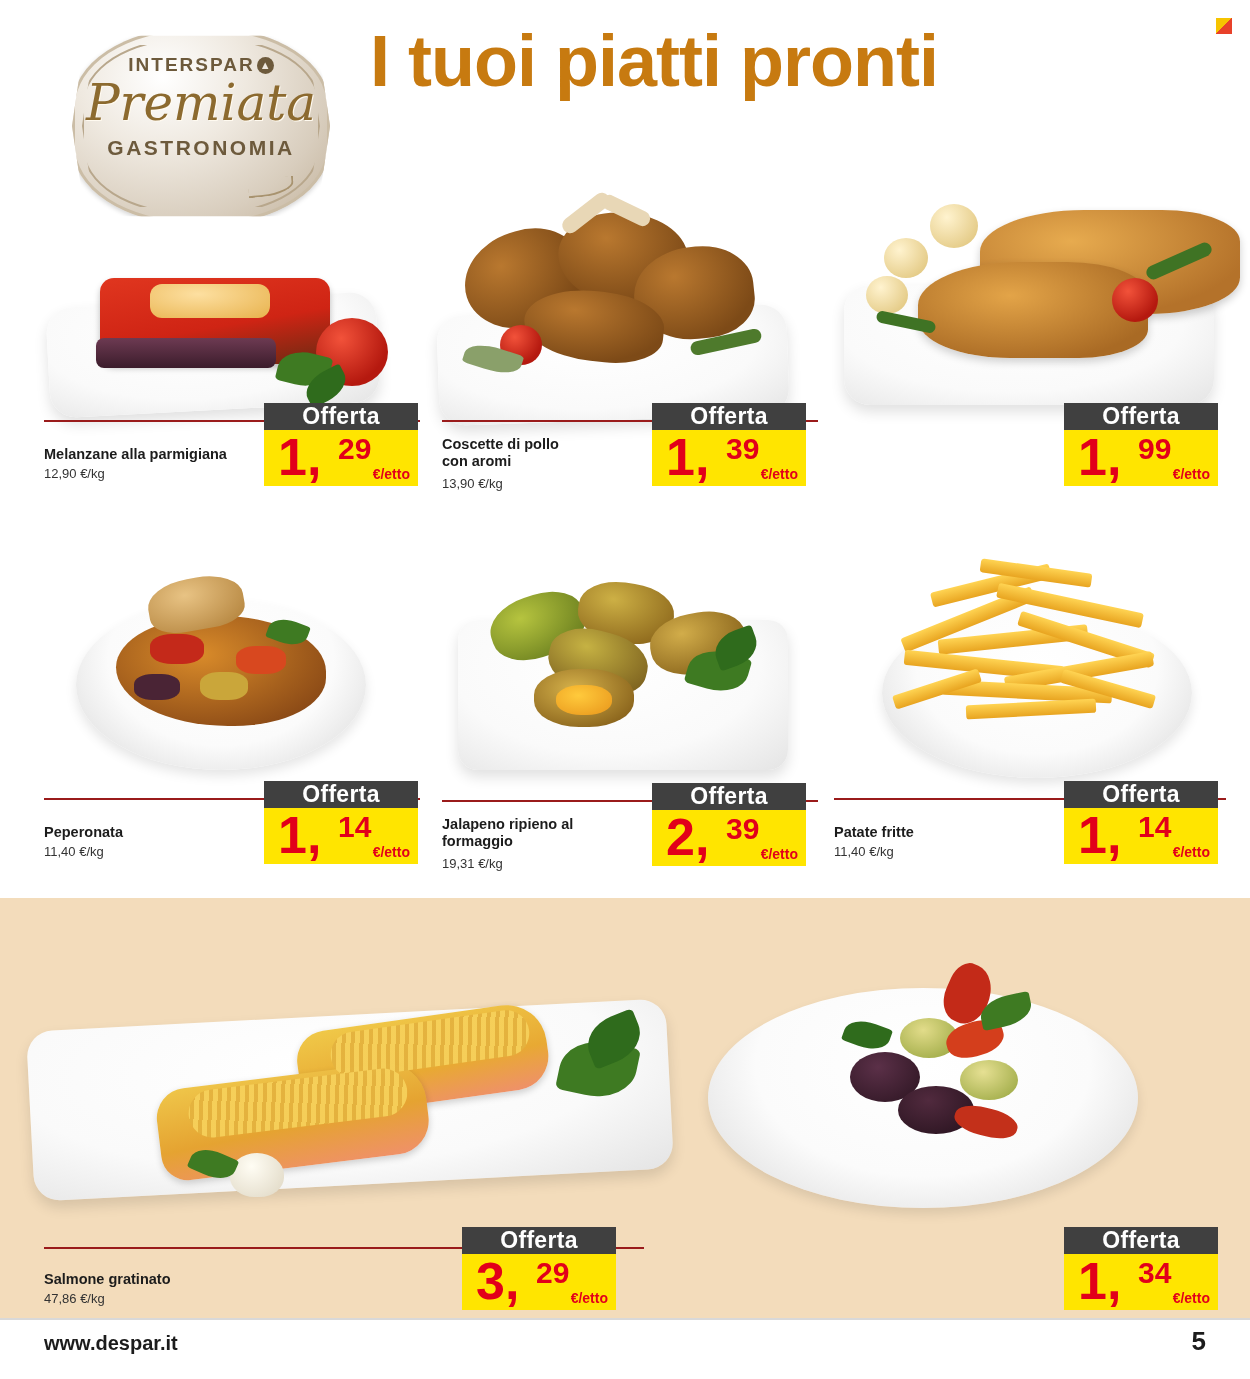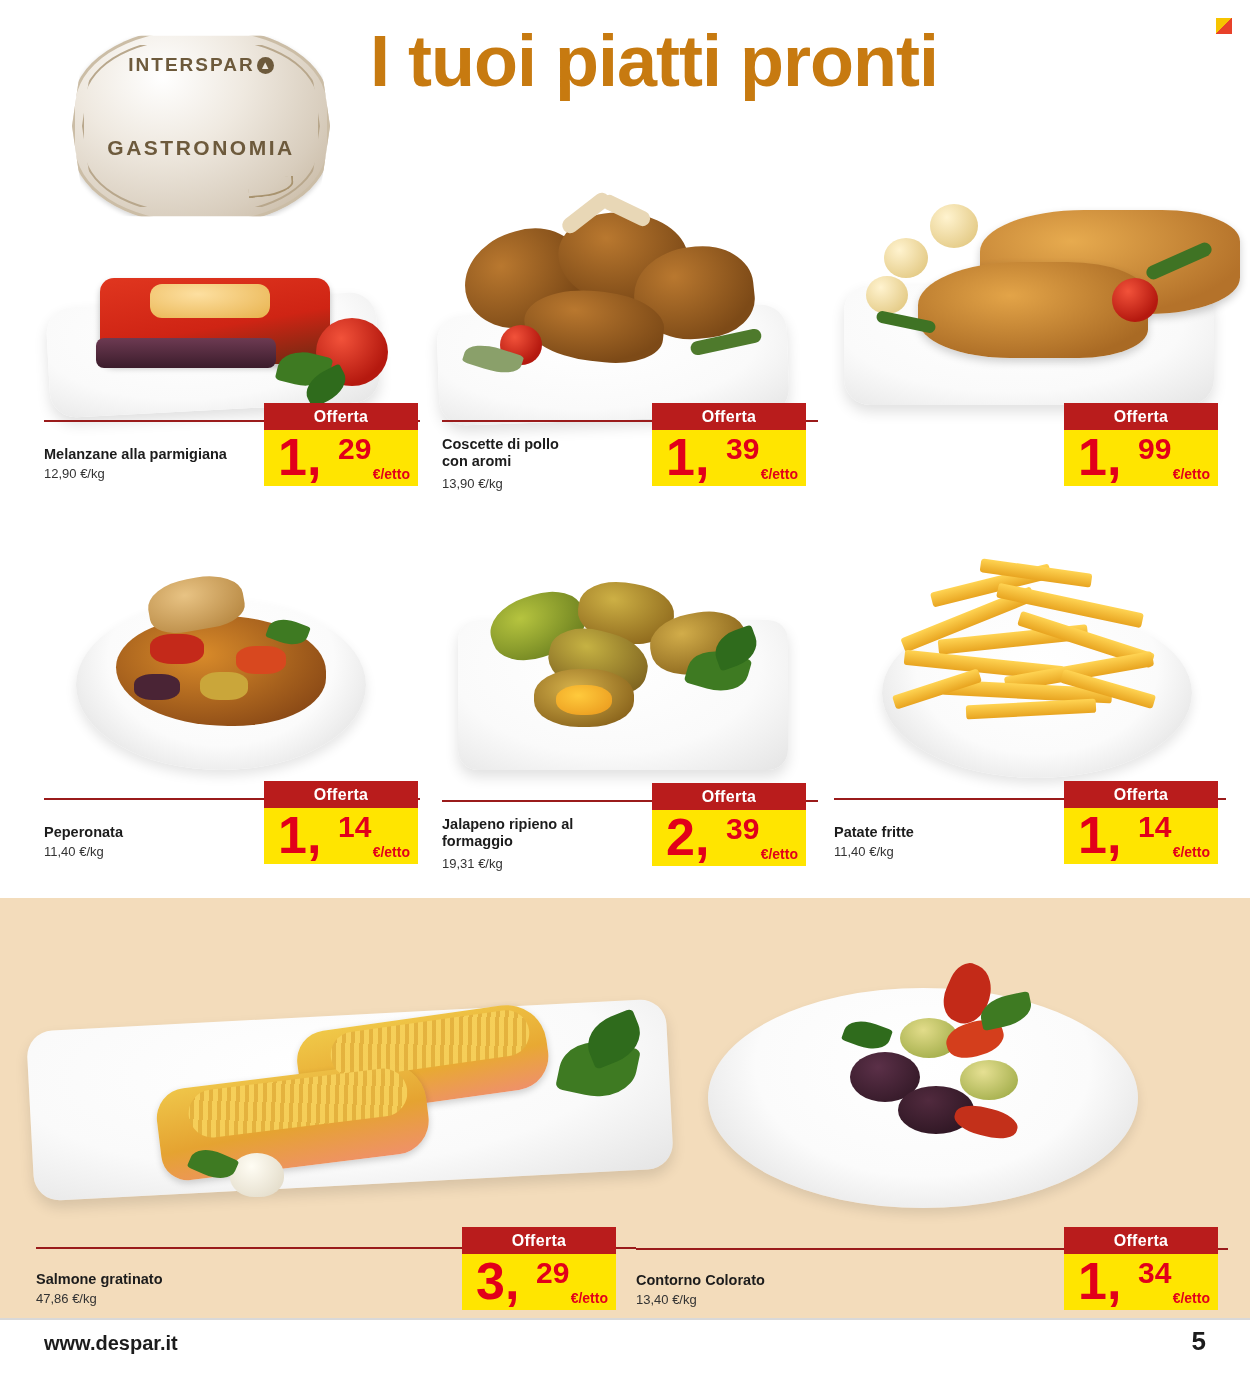--- a/index.html
+++ b/index.html
@@ -114,23 +114,23 @@
     white-space: pre-line;
   }
   .prod-unit {
     position: absolute;
     font-size: 13px; color: #333;
   }
 
   
   .tag { position: absolute; width: 154px; }
   .tag-top {
-    background: #b91c1c;
+    background: #404040;
     color: #fff;
-    font-size: 16px; font-weight: bold;
+    font-size: 23px; font-weight: bold;
     text-align: center;
     height: 27px; line-height: 27px;
     letter-spacing: .3px;
   }
   .tag-body {
     background: #ffe500;
     height: 56px;
     position: relative;
   }
   .tag-int {
@@ -208,20 +208,21 @@
 <div class="corner-mark"></div>
 
 <div class="page-title">I tuoi piatti pronti</div>
 
 <div class="badge">
   <div class="badge-shape"></div>
   <div class="badge-inner"></div>
   <div class="badge-brand">
     <span>INTERSPAR</span><span class="fir">▲</span>
   </div>
+  <div class="badge-main">Premiata</div>
   <div class="badge-sub">GASTRONOMIA</div>
   <div class="badge-swirl"></div>
 </div>
 
 <div class="band-cream"></div>
 
 <div class="cell" style="left:30px; top:240px; width:390px; height:250px;">
   <div style="position:absolute;left:0;top:0;width:390px;height:185px;">
     <div class="plate-rect" style="left:18px;top:60px;width:330px;height:110px;transform:rotate(-3deg);"></div>
     <div class="blob" style="left:70px;top:38px;width:230px;height:86px;border-radius:14px;background:linear-gradient(170deg,#e0361f 0%,#cf2414 55%,#6b2a12 100%);box-shadow:0 4px 6px rgba(0,0,0,.25);"></div>
@@ -402,21 +403,21 @@
     <div class="blob" style="left:268px;top:62px;width:250px;height:86px;border-radius:30px 40px 34px 26px;background:linear-gradient(175deg,#f0c949 0%,#e8a933 60%,#ef8f6d 100%);box-shadow:0 3px 7px rgba(0,0,0,.18);transform:rotate(-8deg);"></div>
     <div class="blob" style="left:128px;top:120px;width:270px;height:92px;border-radius:30px 40px 34px 26px;background:linear-gradient(175deg,#efc64a 0%,#e5a331 55%,#f0906b 100%);box-shadow:0 3px 7px rgba(0,0,0,.18);transform:rotate(-7deg);"></div>
     <div class="blob" style="left:300px;top:66px;width:200px;height:46px;border-radius:24px;background:repeating-linear-gradient(100deg,#f6d05a,#f6d05a 5px,#e4b23e 5px,#e4b23e 9px);transform:rotate(-8deg);opacity:.95;"></div>
     <div class="blob" style="left:158px;top:124px;width:220px;height:48px;border-radius:24px;background:repeating-linear-gradient(100deg,#f6d05a,#f6d05a 5px,#e4b23e 5px,#e4b23e 9px);transform:rotate(-7deg);opacity:.95;"></div>
     <div class="leaf" style="left:530px;top:86px;width:76px;height:56px;transform:rotate(12deg);"></div>
     <div class="leaf" style="left:556px;top:62px;width:56px;height:44px;background:#2f6b1c;transform:rotate(-22deg);"></div>
     <div class="blob" style="left:200px;top:198px;width:54px;height:44px;background:radial-gradient(circle at 40% 30%,#fffdf4,#ded6c2);border-radius:50% 50% 45% 45%;"></div>
     <div class="leaf" style="left:160px;top:196px;width:46px;height:26px;transform:rotate(24deg);"></div>
   </div>
 
-  <div class="label-wrap" style="left:6px;top:292px;width:600px;height:70px;">
+  <div class="label-wrap" style="left:14px;top:292px;width:600px;height:70px;">
     <div class="label-line" style="top:0;width:600px;"></div>
     <div class="prod-name" style="left:0;top:24px;">Salmone gratinato</div>
     <div class="prod-unit" style="left:0;top:44px;">47,86 €/kg</div>
   </div>
 
   <div class="tag" style="left:432px;top:272px;">
     <div class="tag-top">Offerta</div>
     <div class="tag-body">
       <span class="tag-int">3,</span>
       <span class="tag-dec">29</span>
@@ -434,25 +435,20 @@
       <div class="blob" style="left:22px;top:92px;width:70px;height:50px;background:radial-gradient(ellipse at 40% 30%,#5b3048,#2b1420);border-radius:50%;"></div>
       <div class="blob" style="left:118px;top:62px;width:58px;height:34px;background:#d43e1c;border-radius:45%;transform:rotate(-16deg);"></div>
       <div class="blob" style="left:132px;top:100px;width:58px;height:40px;background:radial-gradient(ellipse at 40% 30%,#e6e093,#94a33b);border-radius:50%;"></div>
       <div class="blob" style="left:70px;top:126px;width:76px;height:48px;background:radial-gradient(ellipse at 40% 30%,#512a3e,#25111c);border-radius:50%;"></div>
       <div class="blob" style="left:126px;top:148px;width:64px;height:28px;background:#c3301a;border-radius:45%;transform:rotate(14deg);"></div>
       <div class="leaf" style="left:152px;top:36px;width:52px;height:30px;transform:rotate(-12deg);"></div>
       <div class="leaf" style="left:16px;top:62px;width:46px;height:26px;background:#2f6b1c;transform:rotate(20deg);"></div>
     </div>
   </div>
 
-  <div class="label-wrap" style="left:8px;top:298px;width:592px;height:70px;">
-    <div class="label-line" style="top:0;width:592px;"></div>
-    <div class="prod-name" style="left:0;top:24px;">Contorno Colorato</div>
-    <div class="prod-unit" style="left:0;top:44px;">13,40 €/kg</div>
-  </div>
 
   <div class="tag" style="left:436px;top:277px;">
     <div class="tag-top">Offerta</div>
     <div class="tag-body">
       <span class="tag-int">1,</span>
       <span class="tag-dec">34</span>
       <span class="tag-unit">€/etto</span>
     </div>
   </div>
 </div>

